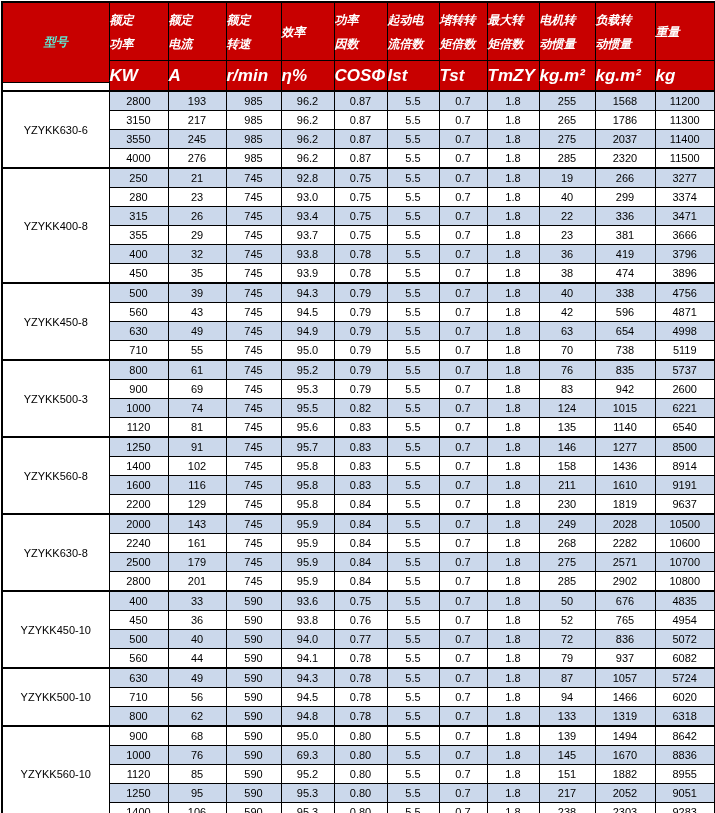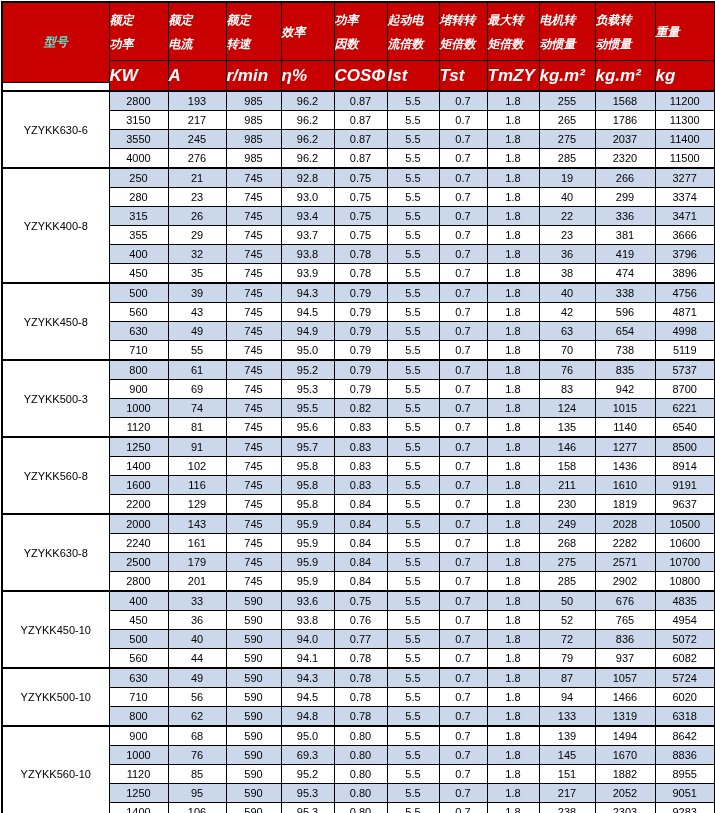--- a/index.html
+++ b/index.html
@@ -311,21 +311,21 @@
           <td class="">900</td>
           <td class="">69</td>
           <td class="">745</td>
           <td class="">95.3</td>
           <td class="">0.79</td>
           <td class="">5.5</td>
           <td class="">0.7</td>
           <td class="">1.8</td>
           <td class="">83</td>
           <td class="">942</td>
-          <td class="">8700</td>
+          <td class="">2600</td>
         </tr>
         <tr>
           <td class="alt">1000</td>
           <td class="alt">74</td>
           <td class="alt">745</td>
           <td class="alt">95.5</td>
           <td class="alt">0.82</td>
           <td class="alt">5.5</td>
           <td class="alt">0.7</td>
           <td class="alt">1.8</td>

